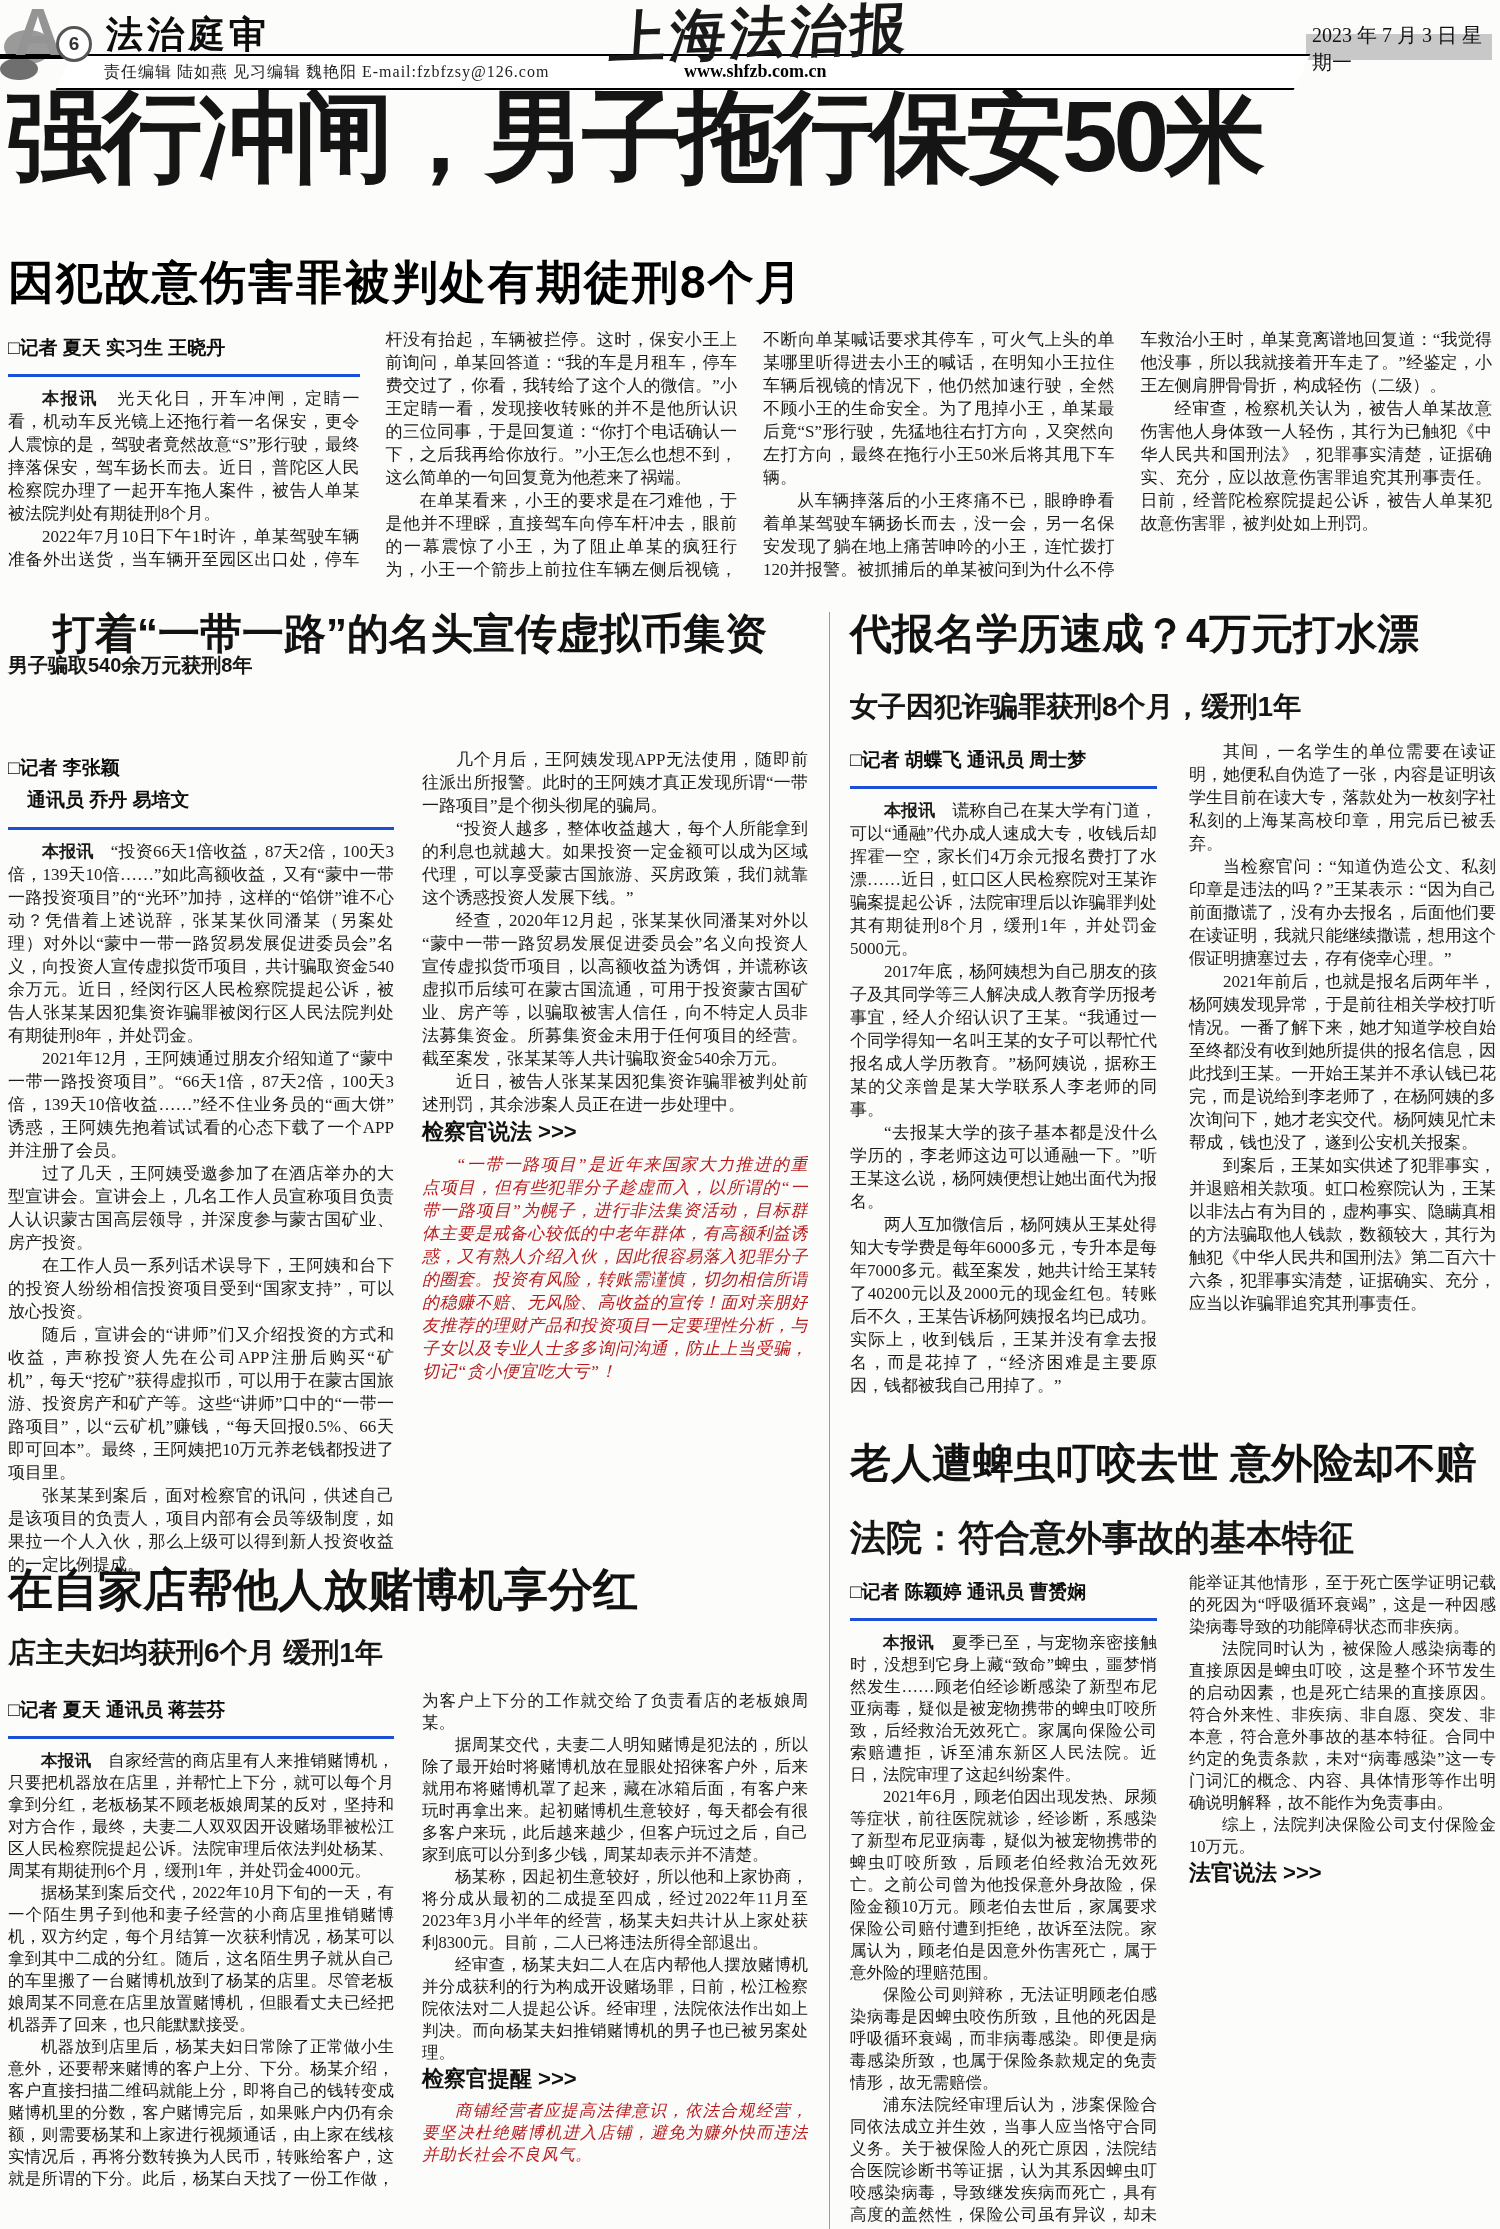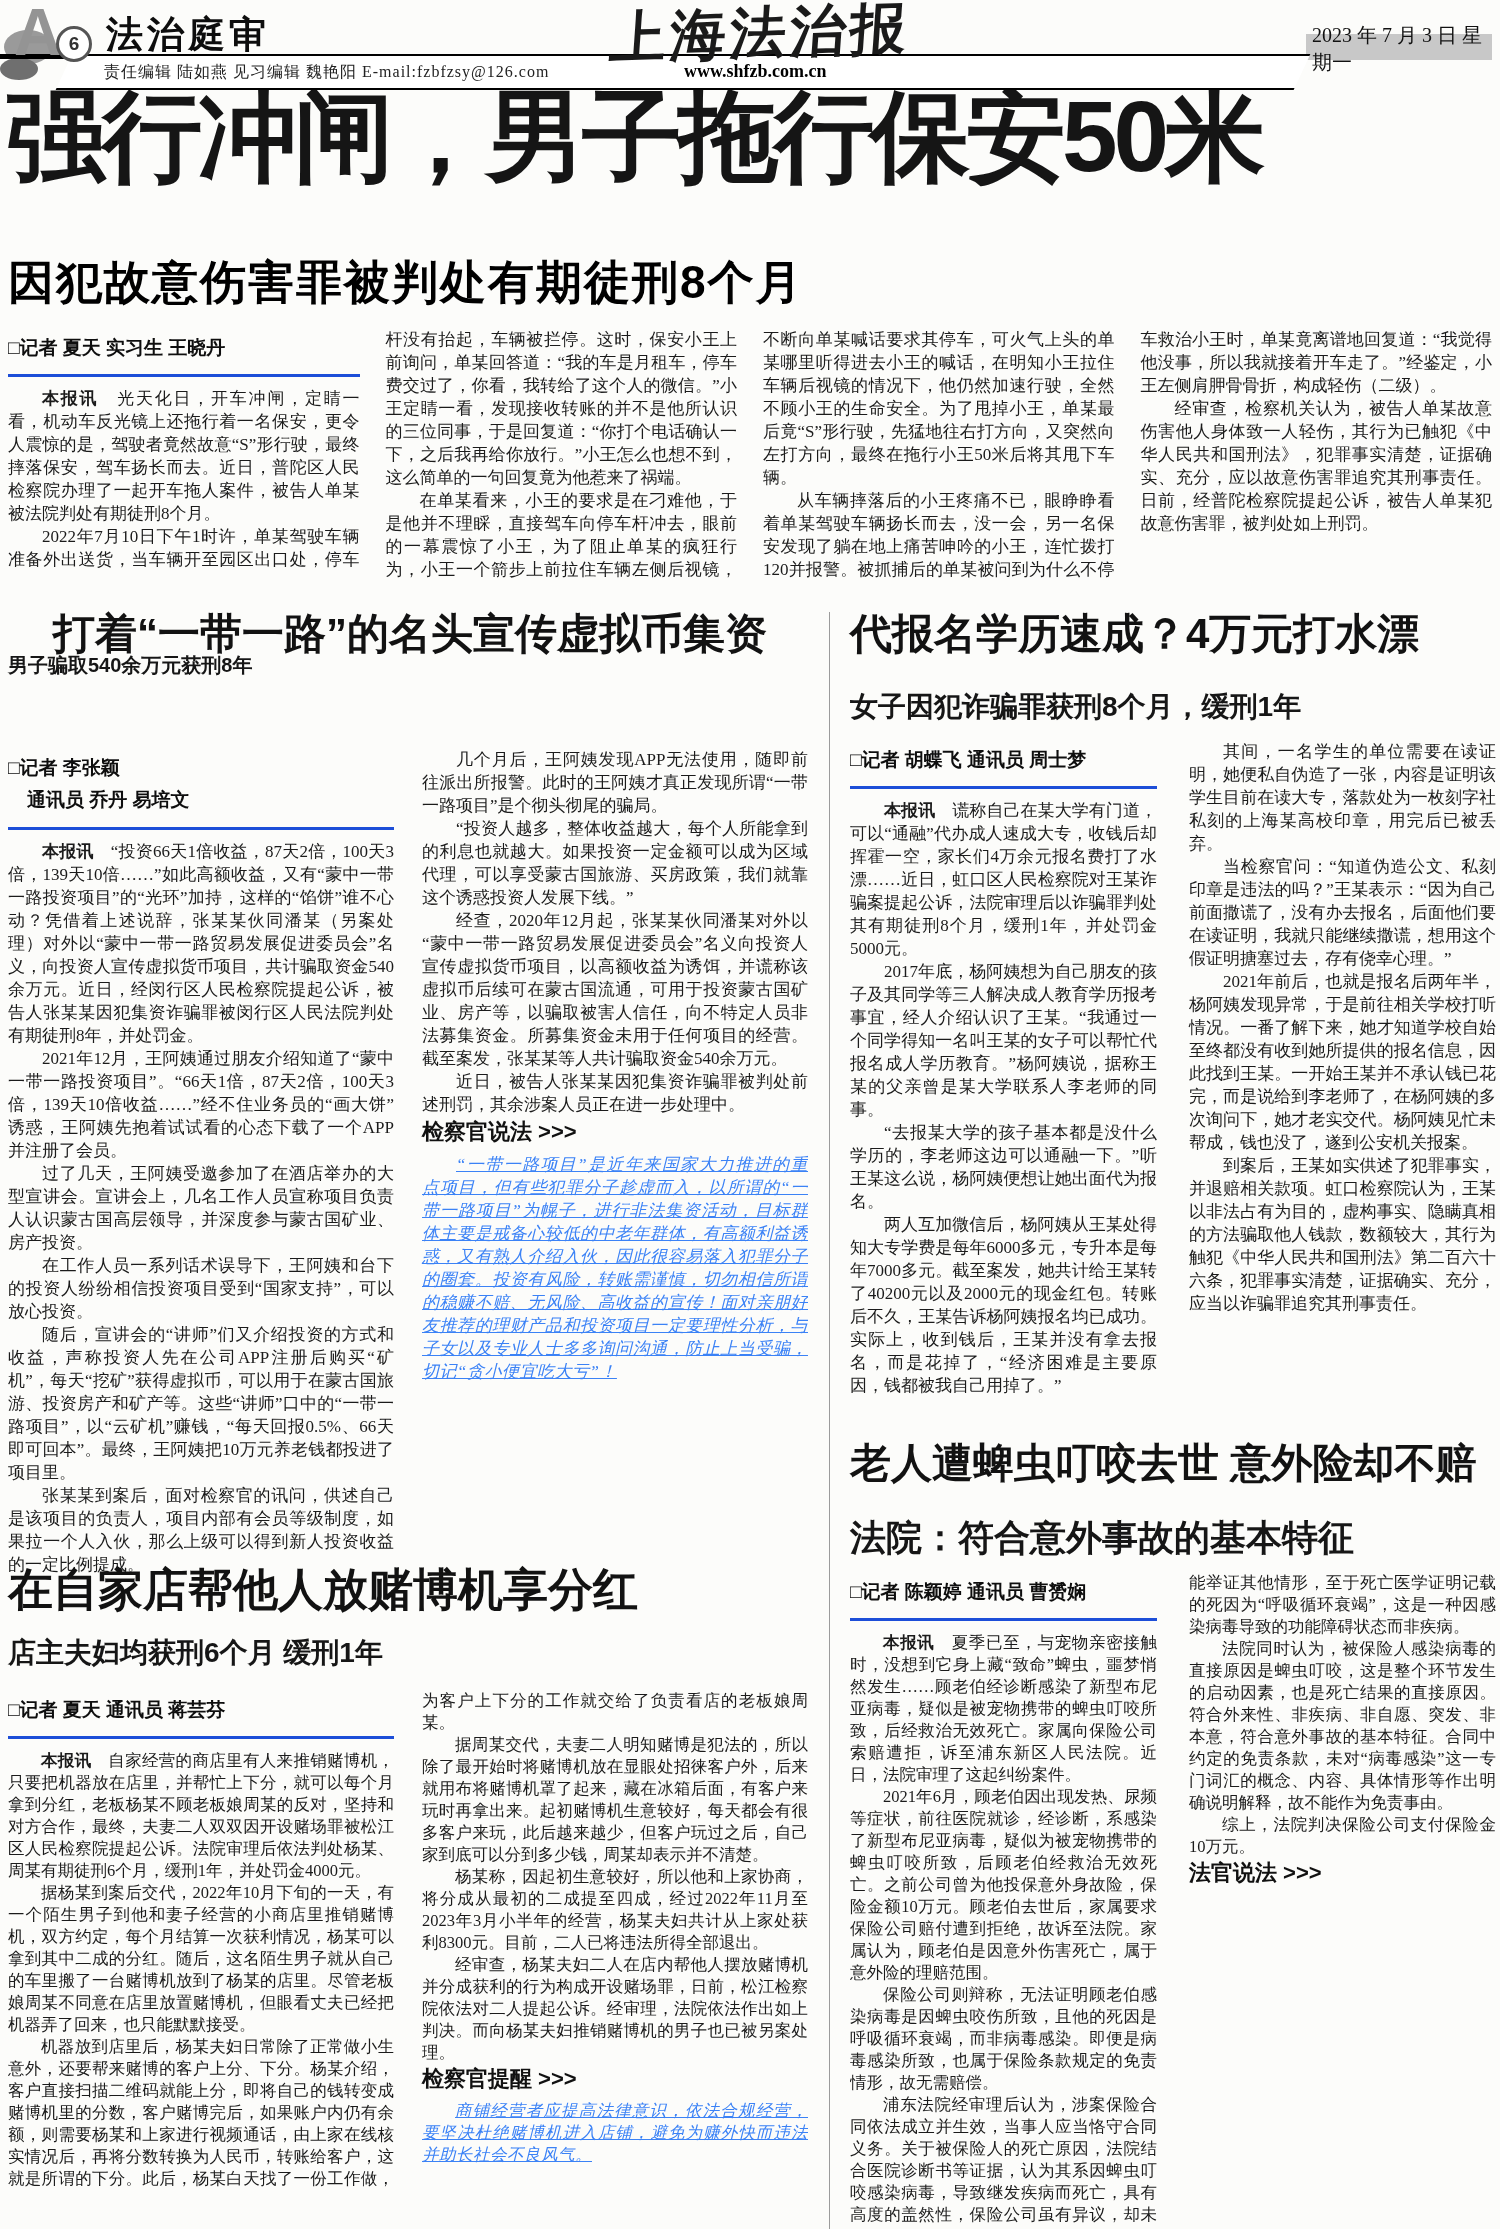--- a/index.html
+++ b/index.html
@@ -36,21 +36,21 @@
   h2.story-h{position:absolute;margin:0;font-family:"Liberation Sans",sans-serif;
              font-weight:900;color:#121212;letter-spacing:0;}
   .story-sub{position:absolute;font-family:"Liberation Sans",sans-serif;font-weight:700;color:#161616;}
   
   .body{position:absolute;column-fill:auto;overflow:hidden;text-align:justify;}
   .body p{margin:0;text-indent:2em;}
   .lead{font-weight:bold;font-family:"Liberation Sans",sans-serif;}
   .byline{font-family:"Liberation Sans",sans-serif;font-weight:700;font-size:19px;line-height:1.7;
           padding:4px 0 10px 0;border-bottom:3px solid #1d4ed8;margin-bottom:10px;color:#0e0e0e;}
   .box-title{font-family:"Liberation Sans",sans-serif;font-weight:800;font-size:22px;margin:4px 0 10px 0;color:#111;}
-  .box-text{font-style:italic;letter-spacing:0.5px;color:#3b82f6;text-decoration:underline;}
+  .box-text{font-style:italic;letter-spacing:0.5px;color:#b91c1c;}
   .vsep{position:absolute;left:829px;top:612px;width:1px;height:1617px;background:#9b9b9b;}
   .cols4{column-count:4;column-gap:26px;font-size:17px;line-height:23px;}
   .cols2-wide{column-count:2;column-gap:28px;font-size:17px;line-height:23px;}
   .cols2-narrow{column-count:2;column-gap:32px;font-size:17px;line-height:23px;}
   .cols2-bl{column-count:2;column-gap:28px;font-size:16.5px;line-height:22px;}
   .cols2-br{column-count:2;column-gap:32px;font-size:16.5px;line-height:22px;}
 </style>
 </head>
 <body>
 

